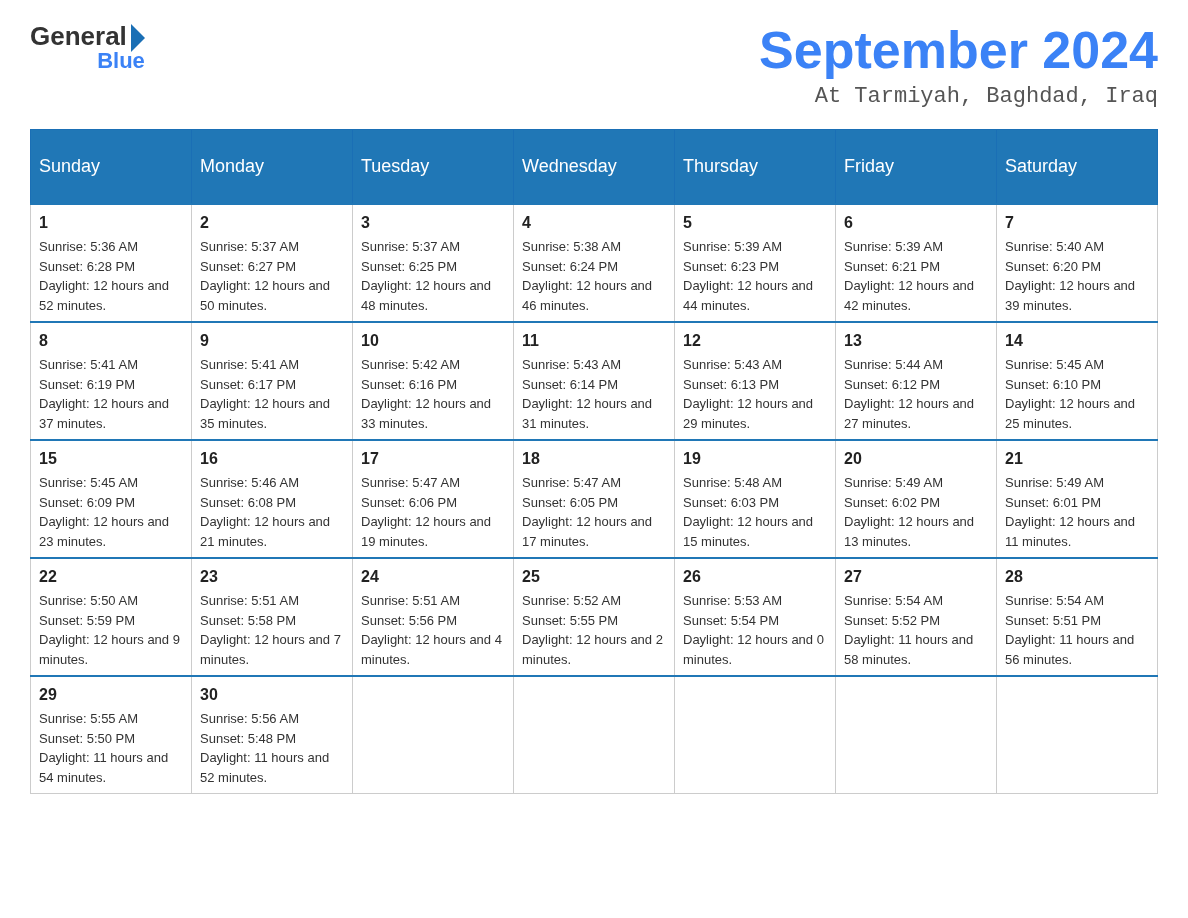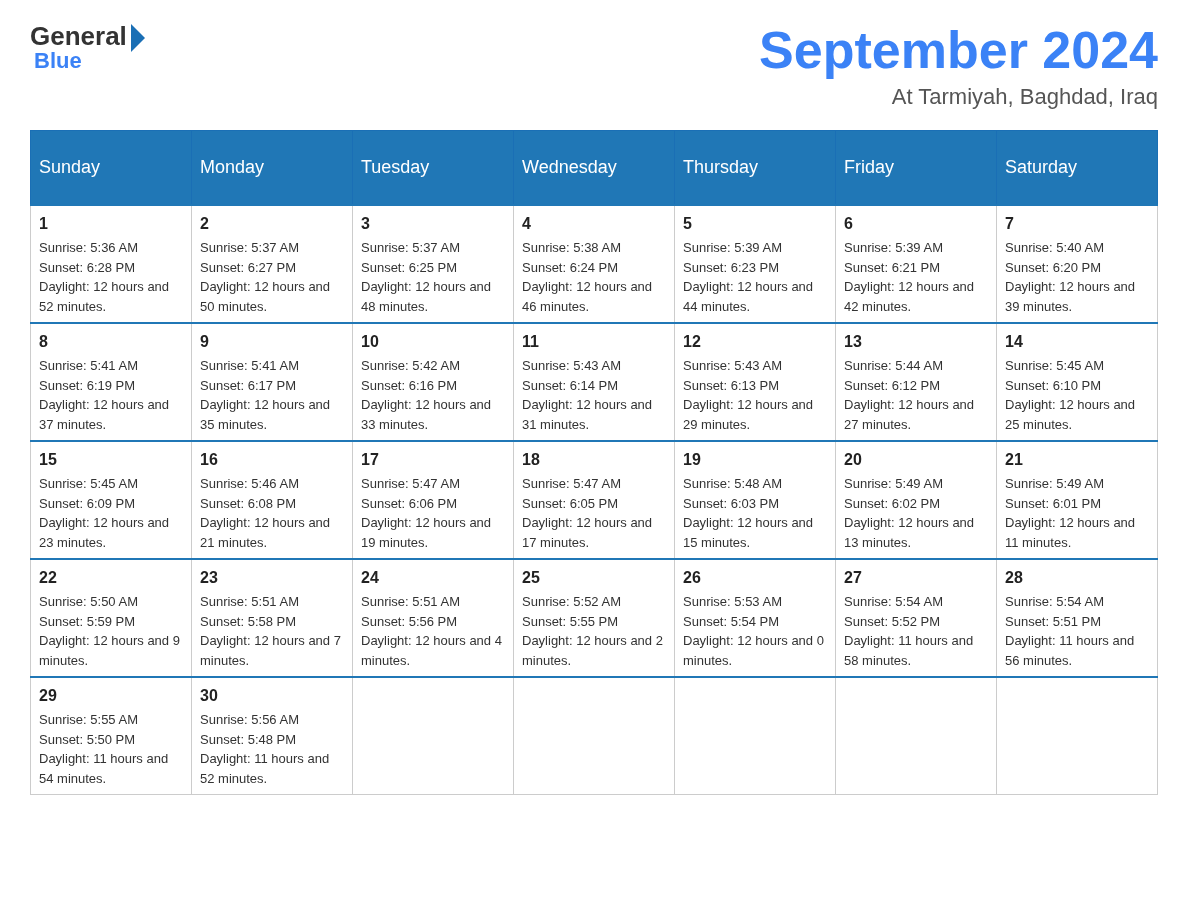--- a/index.html
+++ b/index.html
@@ -12,21 +12,21 @@
     }
     .header {
       display: flex;
       justify-content: space-between;
       align-items: flex-start;
       margin-bottom: 20px;
     }
     .logo {
       display: flex;
       flex-direction: column;
-      align-items: flex-start;
+      align-items: flex-end;
     }
     .logo-top {
       display: flex;
       align-items: center;
     }
     .logo-general {
       font-size: 26px;
       font-weight: bold;
       color: #333;
     }
@@ -51,20 +51,21 @@
     }
     .month-title {
       font-size: 52px;
       font-weight: bold;
       color: #3b82f6;
     }
     .location {
       font-size: 22px;
       color: #555;
       margin-top: 4px;
+      font-family: Liberation Mono, monospace;
     }
     .calendar {
       width: 100%;
       border-collapse: collapse;
       border: 1px solid #ccc;
     }
     .calendar th {
       background-color: #2077b6;
       color: #fff;
       font-size: 18px;

